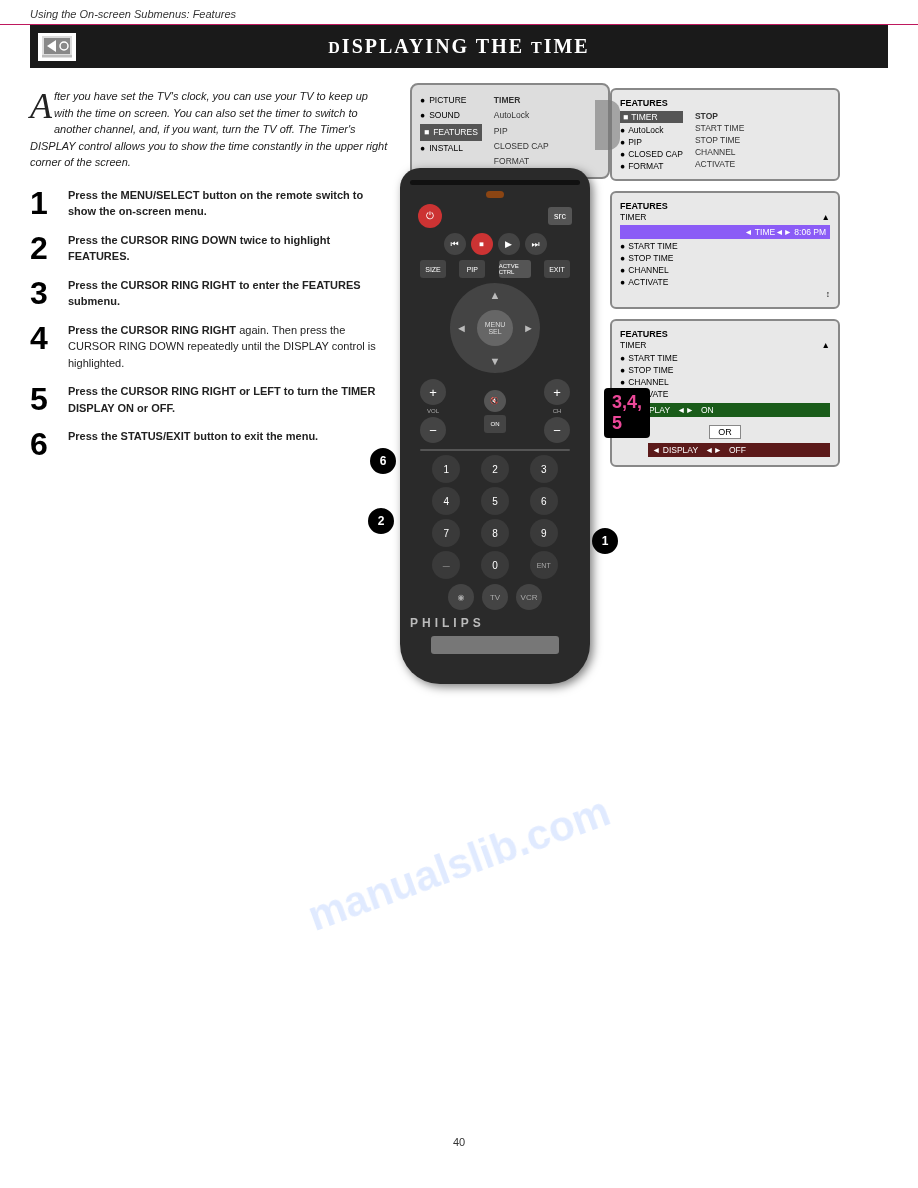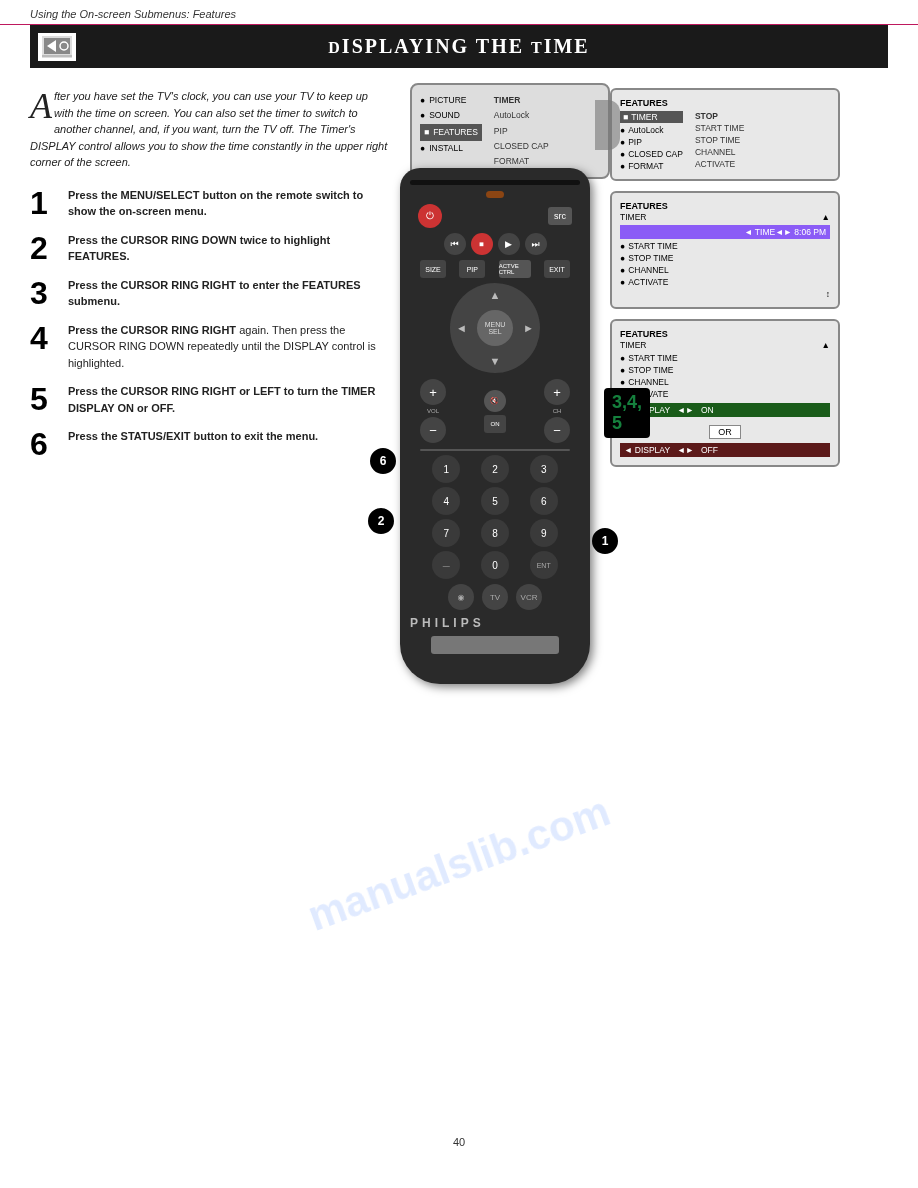--- a/index.html
+++ b/index.html
@@ -321,21 +321,21 @@
 
           <div style="background:#777; height:18px; border-radius:3px; width:75%; margin:0 auto;"></div>
         </div>
 
         <div style="position:absolute; right:-18px; bottom:130px; background:#000; color:#fff; width:26px; height:26px; border-radius:50%; display:flex; align-items:center; justify-content:center; font-size:12px; font-weight:bold; z-index:10; border:2px solid #000;">1</div>
 
         <div style="position:absolute; left:-22px; bottom:150px; background:#000; color:#fff; width:26px; height:26px; border-radius:50%; display:flex; align-items:center; justify-content:center; font-size:12px; font-weight:bold; z-index:10; border:2px solid #000;">2</div>
 
         <div style="position:absolute; left:-20px; top:280px; background:#000; color:#fff; width:26px; height:26px; border-radius:50%; display:flex; align-items:center; justify-content:center; font-size:12px; font-weight:bold; z-index:10; border:2px solid #000;">6</div>
 
-        <div style="position:absolute; right:-50px; top:220px; background:#000; color:#15803d; padding:4px 8px; border-radius:4px; font-size:18px; font-weight:bold; z-index:10;">3,4,<br>5</div>
+        <div style="position:absolute; right:-50px; top:220px; background:#000; color:#ec4899; padding:4px 8px; border-radius:4px; font-size:18px; font-weight:bold; z-index:10;">3,4,<br>5</div>
       </div>
     </div>
 
     <div class="screens-column" style="padding-top:0;">
 
       <div style="border:2px solid #888; border-radius:6px; background:#e8e8e8; padding:8px; margin-bottom:10px; width:230px;">
         <div style="font-size:9px; font-weight:bold; text-transform:uppercase; margin-bottom:3px;">FEATURES</div>
         <div style="display:flex; gap:12px;">
           <div style="font-size:8.5px;">
             <div style="display:flex; gap:3px; align-items:center; background:#555; color:#fff; padding:1px 3px; margin-bottom:2px;">
@@ -422,21 +422,21 @@
         </div>
 
         <div style="background:#1a5c1a; color:#fff; padding:2px 4px; font-size:8.5px; margin-bottom:4px;">
           ◄ DISPLAY &nbsp; ◄► &nbsp; ON
         </div>
 
         <div style="text-align:center; margin-bottom:4px;">
           <span style="border:1px solid #888; padding:1px 8px; font-size:9px; background:#fff;">OR</span>
         </div>
 
-        <div style="background:#5c1a1a; color:#fff; padding:2px 4px; font-size:8.5px;">
+        <div style="background:#5c1a1a; color:#fff; padding:2px 4px; font-size:8.5px;margin-left:28px;">
           ◄ DISPLAY &nbsp; ◄► &nbsp; OFF
         </div>
       </div>
 
     </div>
   </div>
 </div>
 
 <div class="watermark" style="position:fixed; bottom:300px; left:50%; transform:translateX(-50%) rotate(-20deg); color:rgba(100,150,255,0.2); font-size:42px; font-weight:bold; white-space:nowrap; pointer-events:none; z-index:1;">manualslib.com</div>
 

